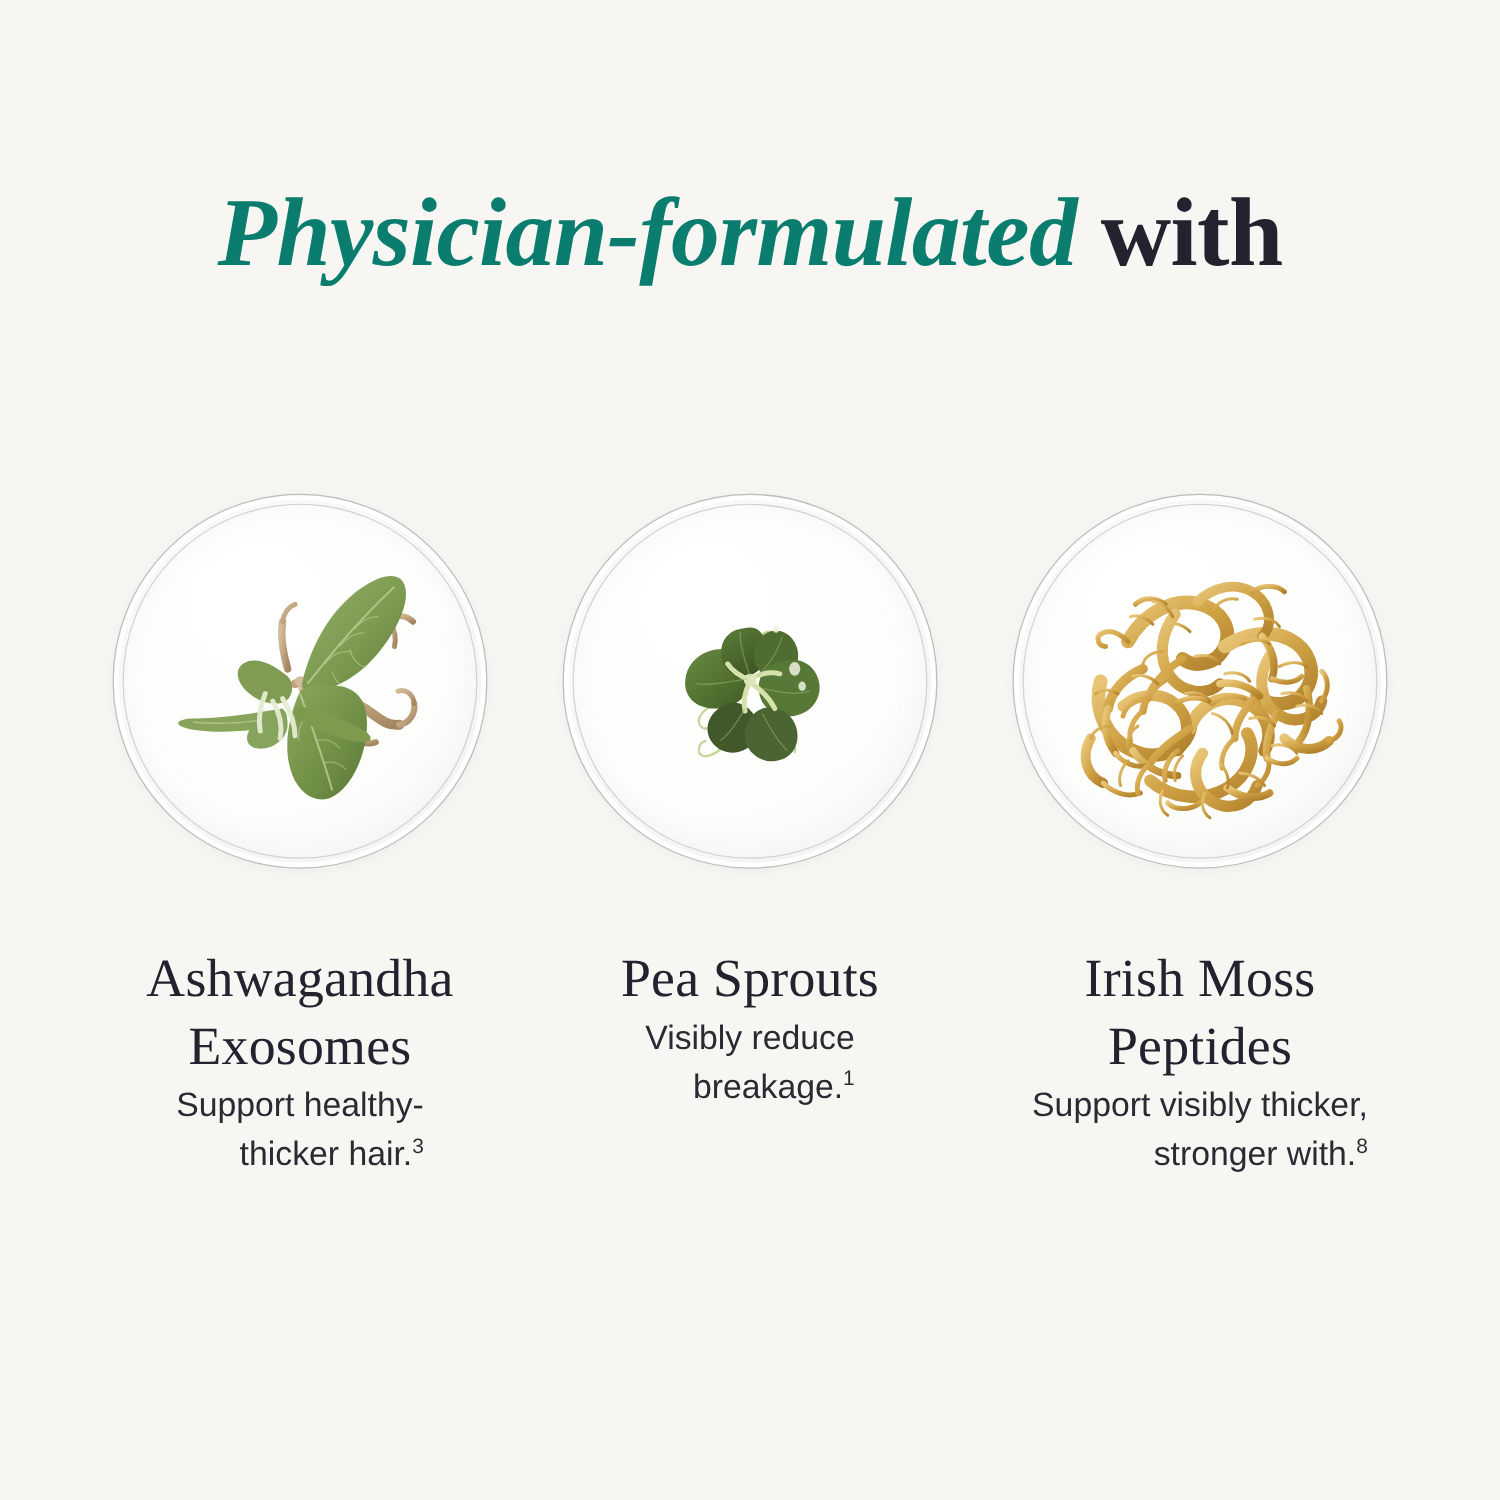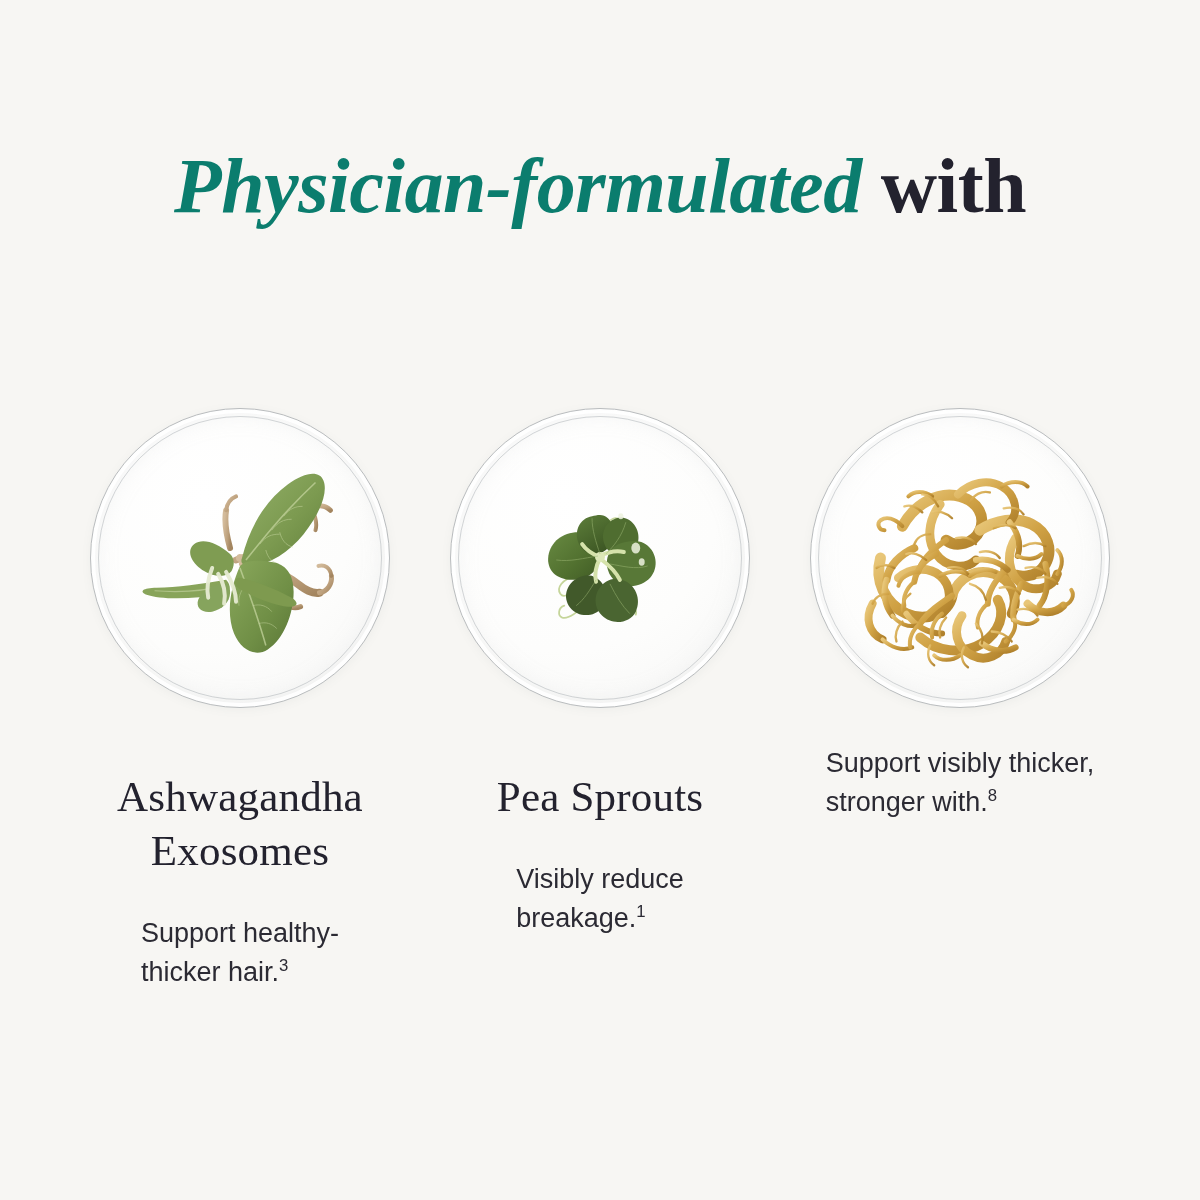--- a/index.html
+++ b/index.html
@@ -35,21 +35,21 @@
   .headline .em {
     font-style:italic;
     color:#0b7d6e;
     font-family:"Liberation Serif", serif;
   }
   .headline .ln2 { display:block; }
 
   
   .cards {
     position:absolute;
-    top:408px;
+    top:395px;
     left:0;
     width:1200px;
     display:flex;
     justify-content:center;
     align-items:flex-start;
   }
   .card {
     width:360px;
     display:flex;
     flex-direction:column;
@@ -95,26 +95,25 @@
     margin-top:62px;
     font-family:"Liberation Serif", serif;
     font-size:43px;
     line-height:1.26;
     color:#23222e;
     text-align:center;
     letter-spacing:0.2px;
     max-width:330px;
   }
   .ing-desc {
-    margin-top:36px;
     font-family:"Liberation Sans", sans-serif;
     font-size:27px;
     line-height:1.45;
     color:#2b2a33;
-    text-align:left;
+    text-align:right;
     max-width:300px;
   }
   .ing-desc sup {
     font-size:0.62em;
     vertical-align:super;
     line-height:0;
   }
 </style>
 </head>
 <body>
@@ -358,20 +357,24 @@
                 <path d="M100,186 C94,190 90,198 92,204"></path>
                 <path d="M216,160 C224,158 232,160 236,166"></path>
                 <path d="M194,100 C202,98 210,100 214,106"></path>
                 <path d="M142,110 C136,104 128,102 122,104"></path>
               </g>
             </g>
           </svg>
         </div>
       </div>
 
+      <div class="ing-title">
+        <span>Irish Moss</span><br>
+        <span>Peptides</span>
+      </div>
 
       <div class="ing-desc">
         <span>Support visibly thicker,</span><br>
         <span>stronger with.</span><sup>8</sup>
       </div>
     </div>
 
   </div>
 </div>
 

